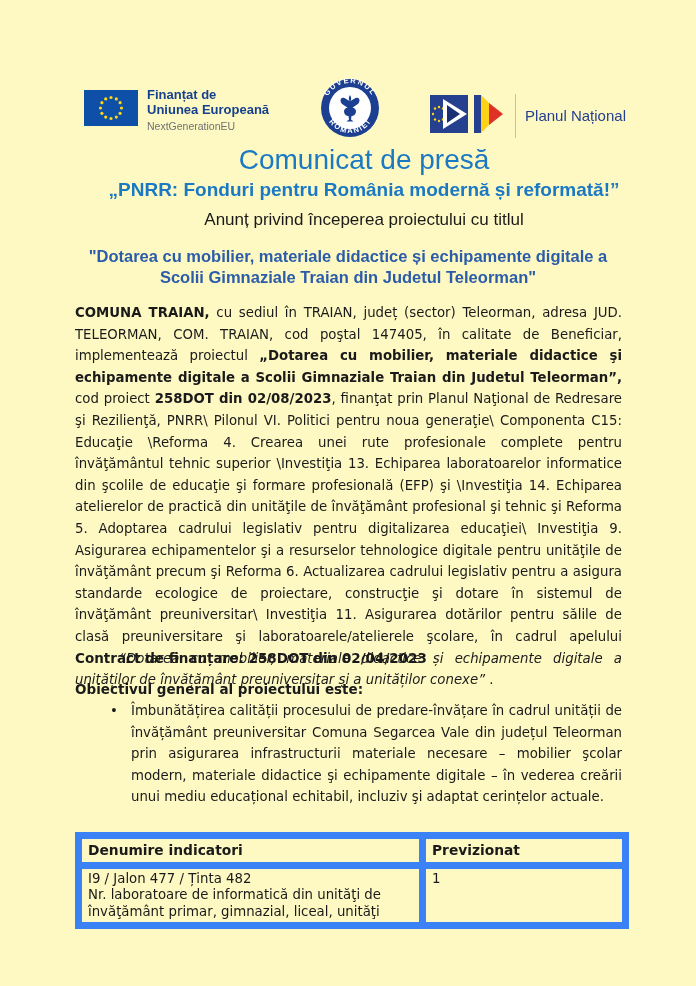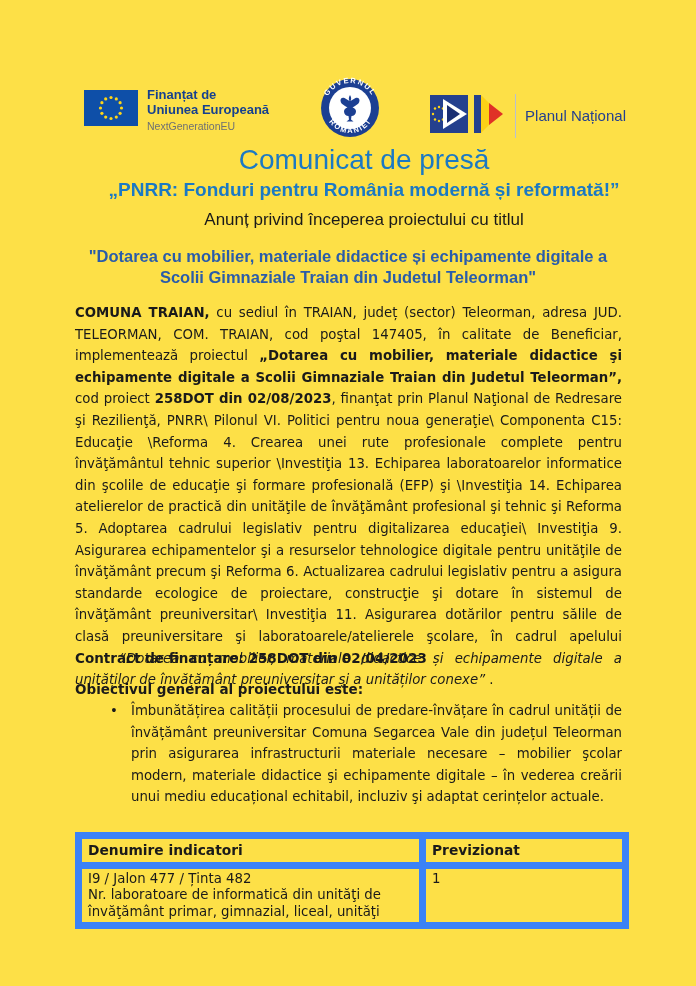--- a/index.html
+++ b/index.html
@@ -1,17 +1,17 @@
 <!DOCTYPE html>
 <html><head>
 <meta charset="utf-8">
 <style>
   html,body{margin:0;padding:0;background:#fff;}
   .page{
-    position:relative; width:696px; height:986px; background:#fde047;
+    position:relative; width:696px; height:986px; background:#fef9c3;
     font-family:"DejaVu Sans", sans-serif; color:#1a1a1a; overflow:hidden;
   }
   
   .logos{position:absolute; top:74px; left:84px; width:542px; height:72px;
     display:flex; align-items:center; justify-content:space-between;}
   .eu-block{display:flex; align-items:center; gap:9px;}
   .eu-text{font-family:"Liberation Sans", sans-serif; line-height:15px;}
   .eu-text .bold{font-weight:700; font-size:13px; color:#16408f;}
   .eu-text .ngeu{font-size:10.5px; color:#6e7073; margin-top:2px;}
   .pnrr-block{display:flex; align-items:center;margin-top:11px;}

